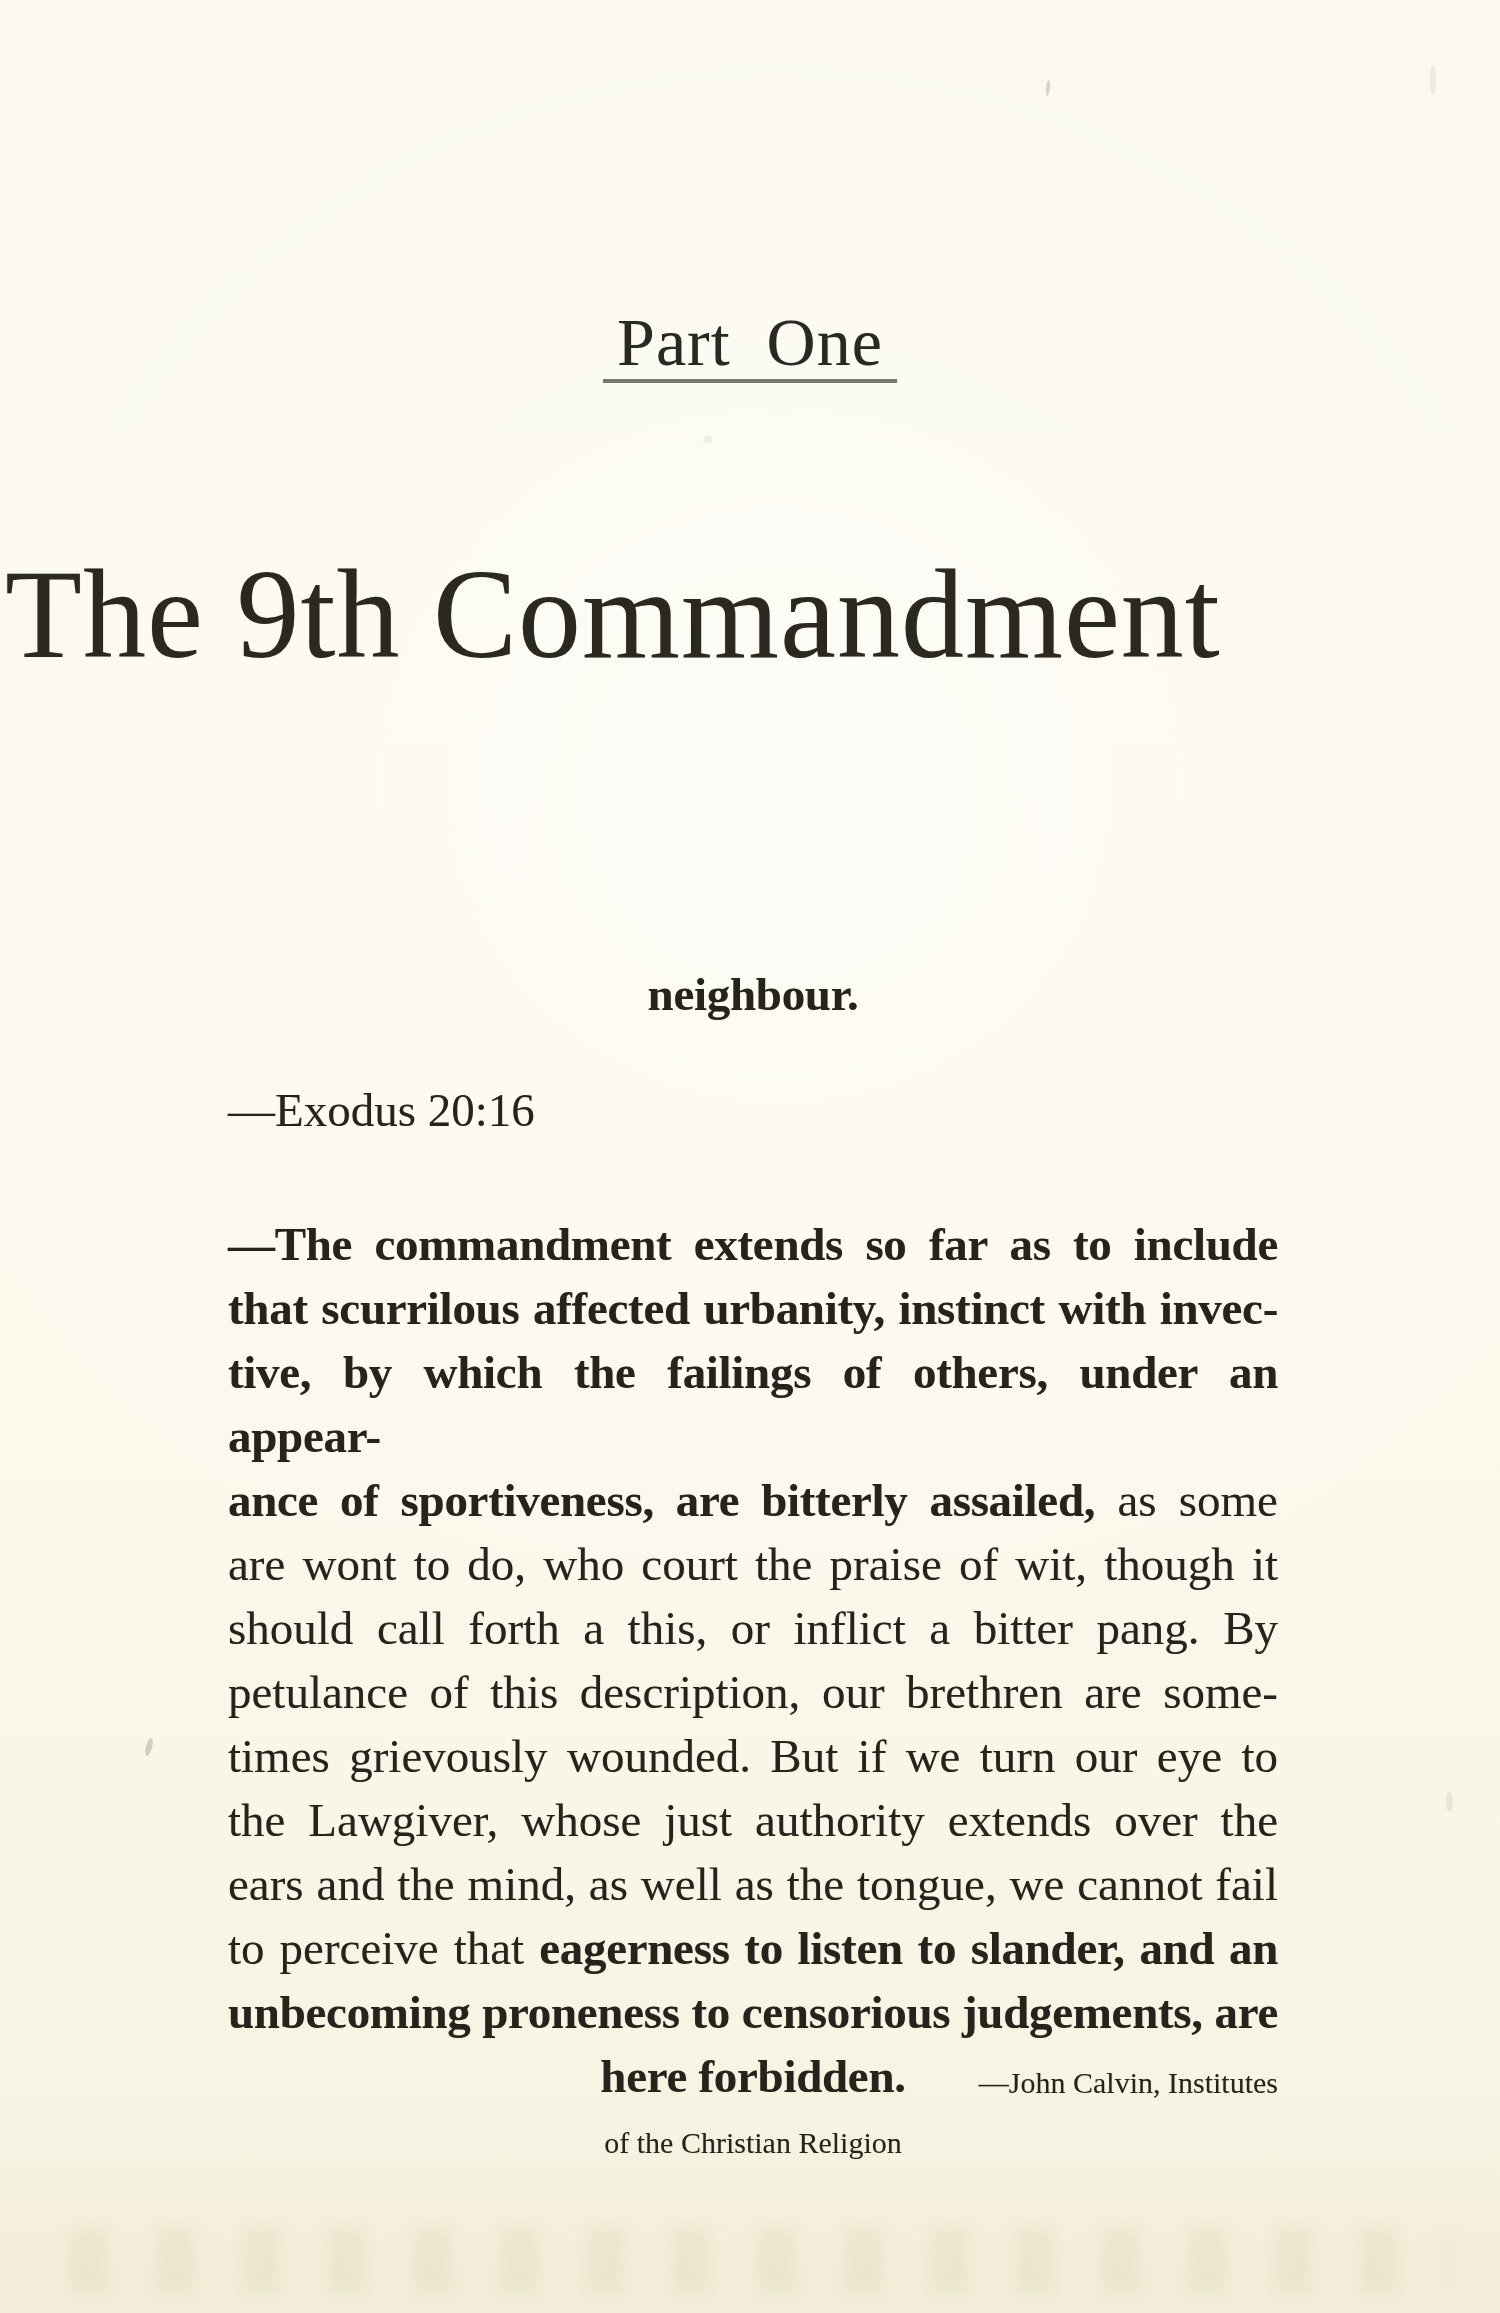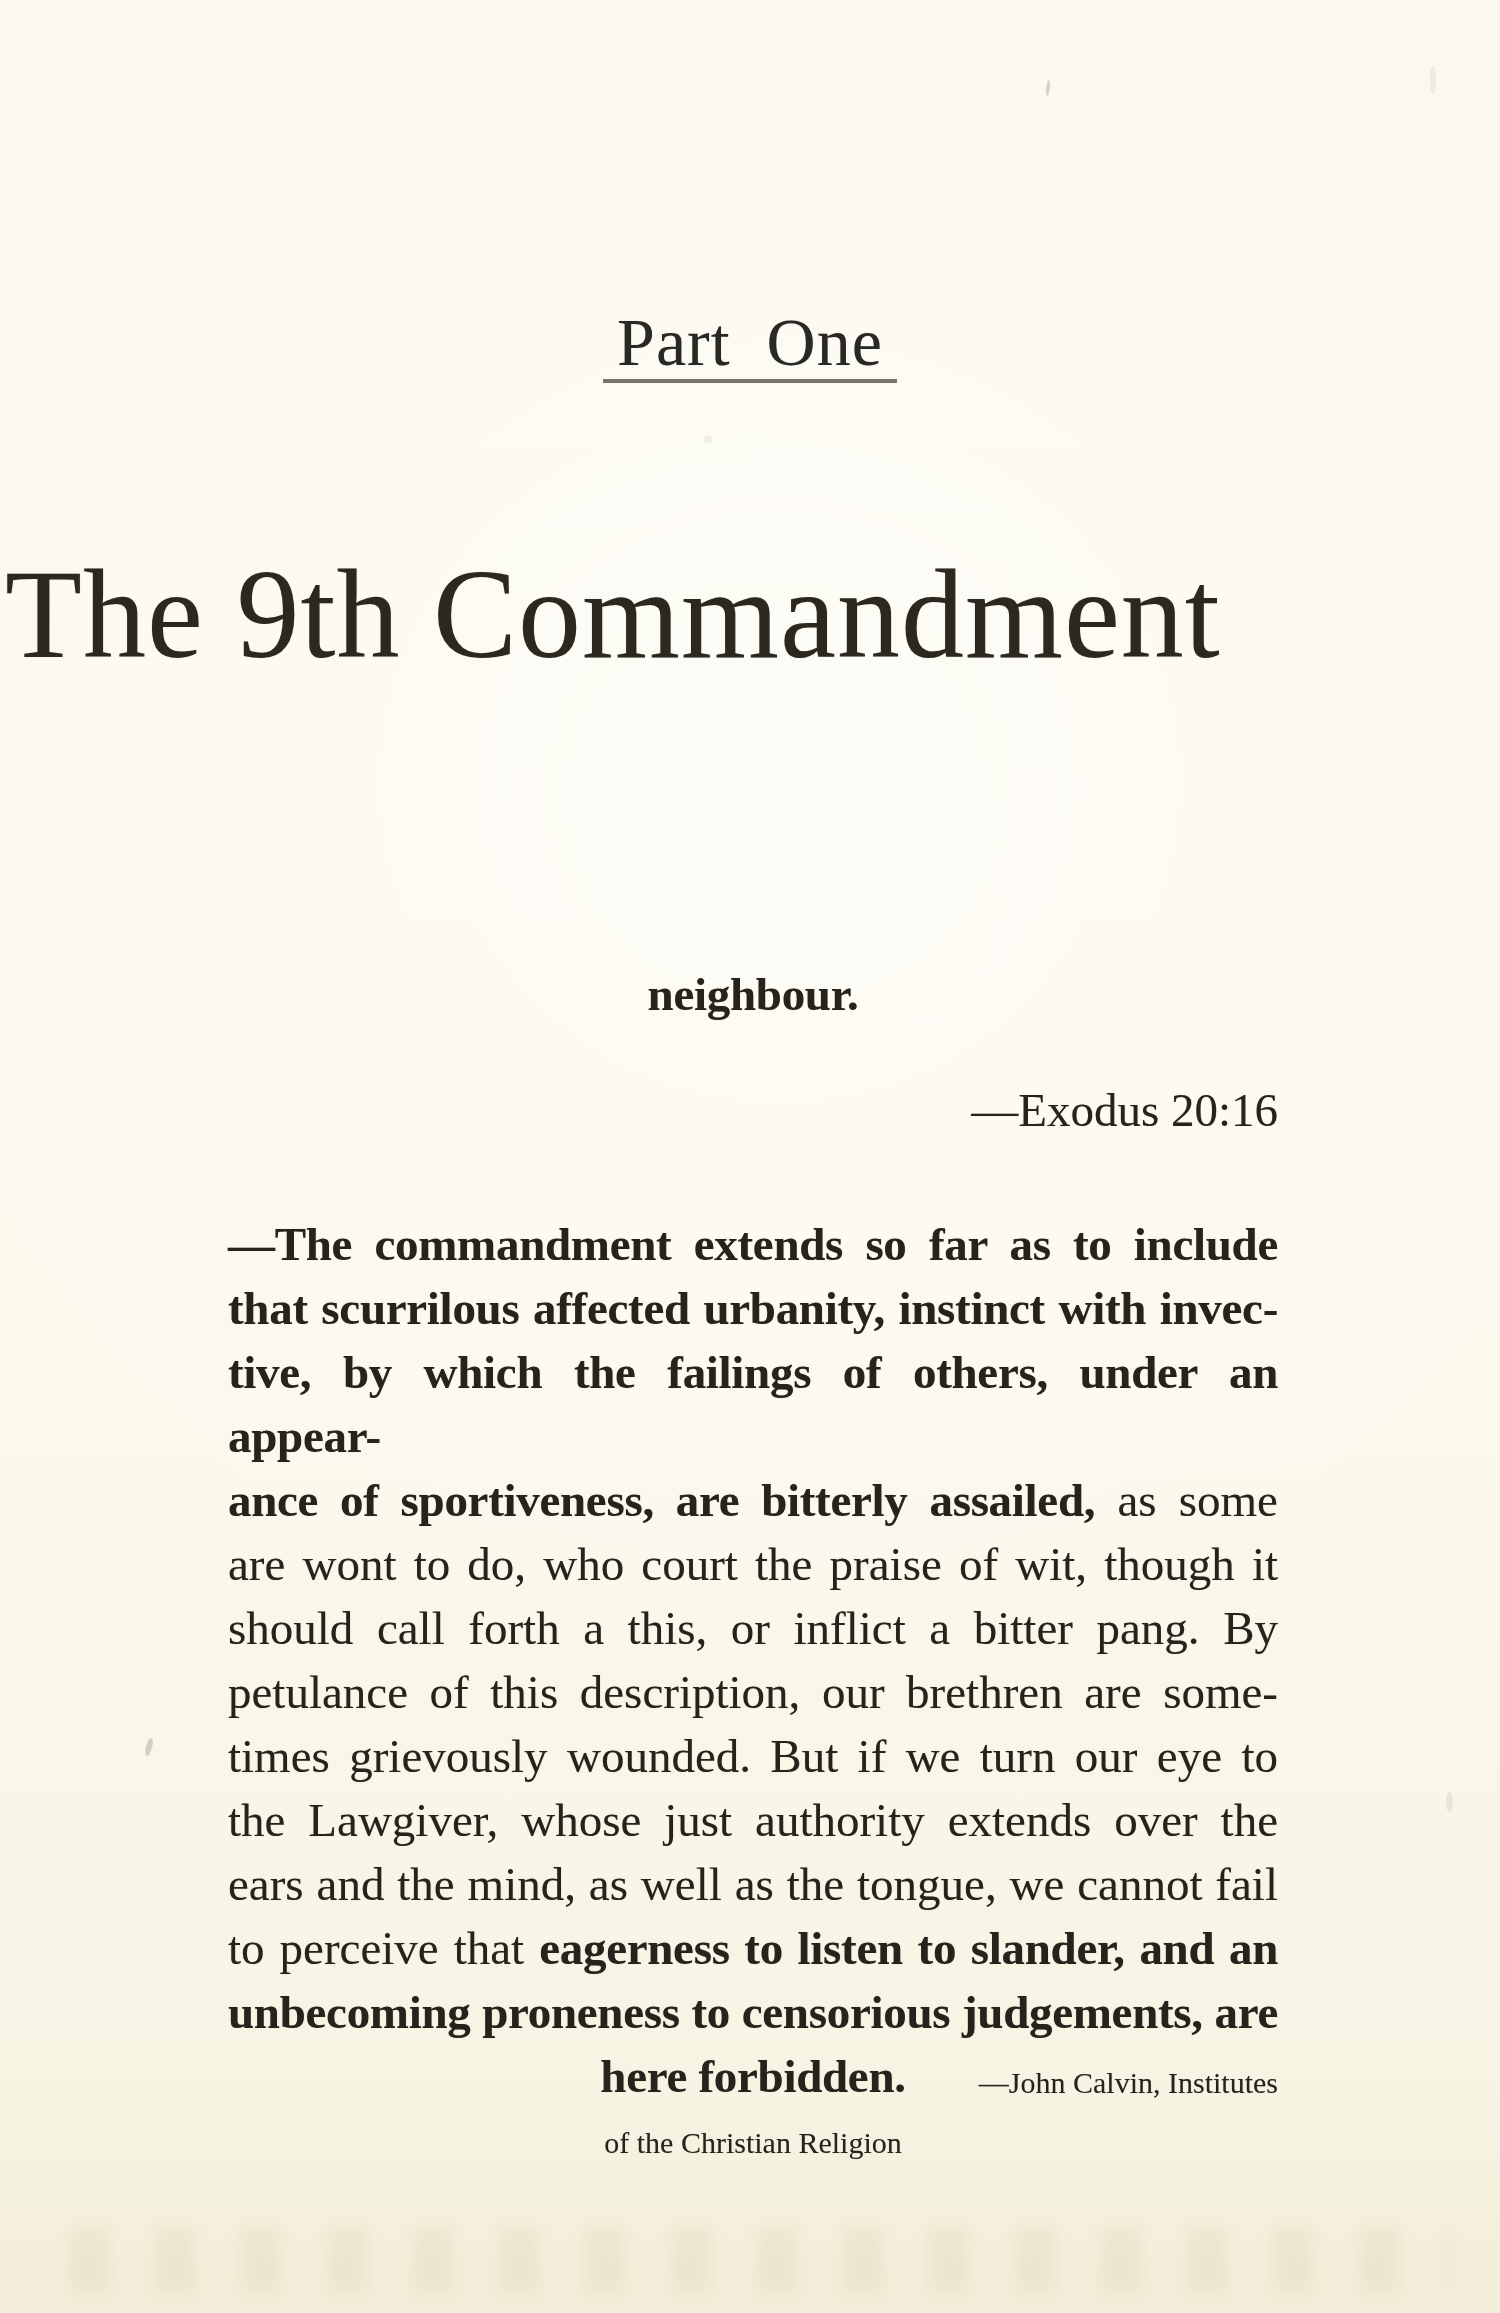--- a/index.html
+++ b/index.html
@@ -21,21 +21,21 @@
     padding:0 14px 3px 14px;border-bottom:4px solid rgba(82,80,72,0.78);color:#2a2823;
   }
   
   .title{
     position:absolute;top:547px;left:0;width:100%;margin:5px;text-align:left;
     font-size:126px;line-height:1;font-weight:400;letter-spacing:1px;color:#2b2820;
   }
   
   .quote,.attrib{position:absolute;left:228px;width:1050px;}
   .epigraph{top:964px;font-size:47px;line-height:60px;font-weight:700;}
-  .exodus-attrib{top:1080px;font-size:47px;line-height:60px;text-align:right;font-weight:400;}
+  .exodus-attrib{top:1080px;font-size:47px;line-height:60px;text-align:left;font-weight:400;}
   .calvin{top:1212px;font-size:47px;line-height:64px;}
   .calvin-attrib{top:2053px;font-size:30px;line-height:60px;text-align:right;font-weight:400;}
   .line{text-align:center;}
   .justify{text-align:justify;text-align-last:justify;-moz-text-align-last:justify;}
   .bold{font-weight:700;letter-spacing:-0.3px;}
   .reg{font-weight:400;}
   
   .speck{position:absolute;background:#75736a;pointer-events:none;}
   .sp1{left:1046px;top:80px;width:4px;height:16px;opacity:.28;border-radius:50%;transform:rotate(6deg);}
   .sp2{left:1430px;top:66px;width:6px;height:28px;opacity:.10;border-radius:50%;}

